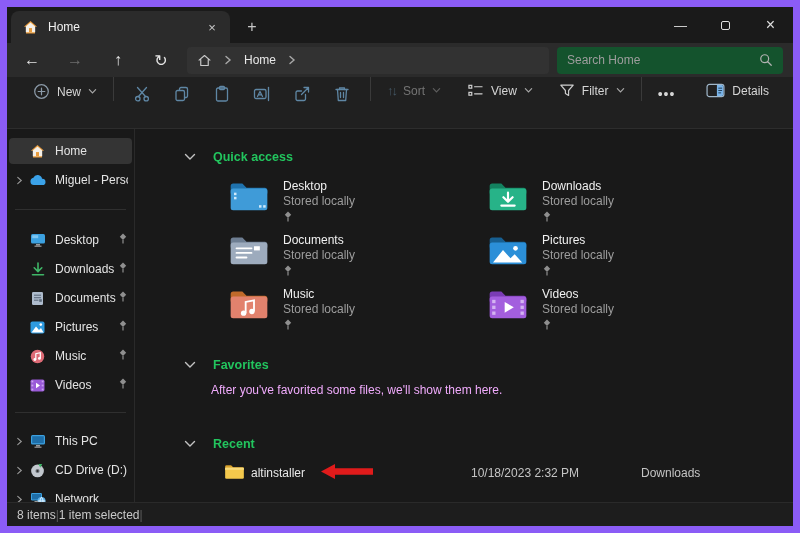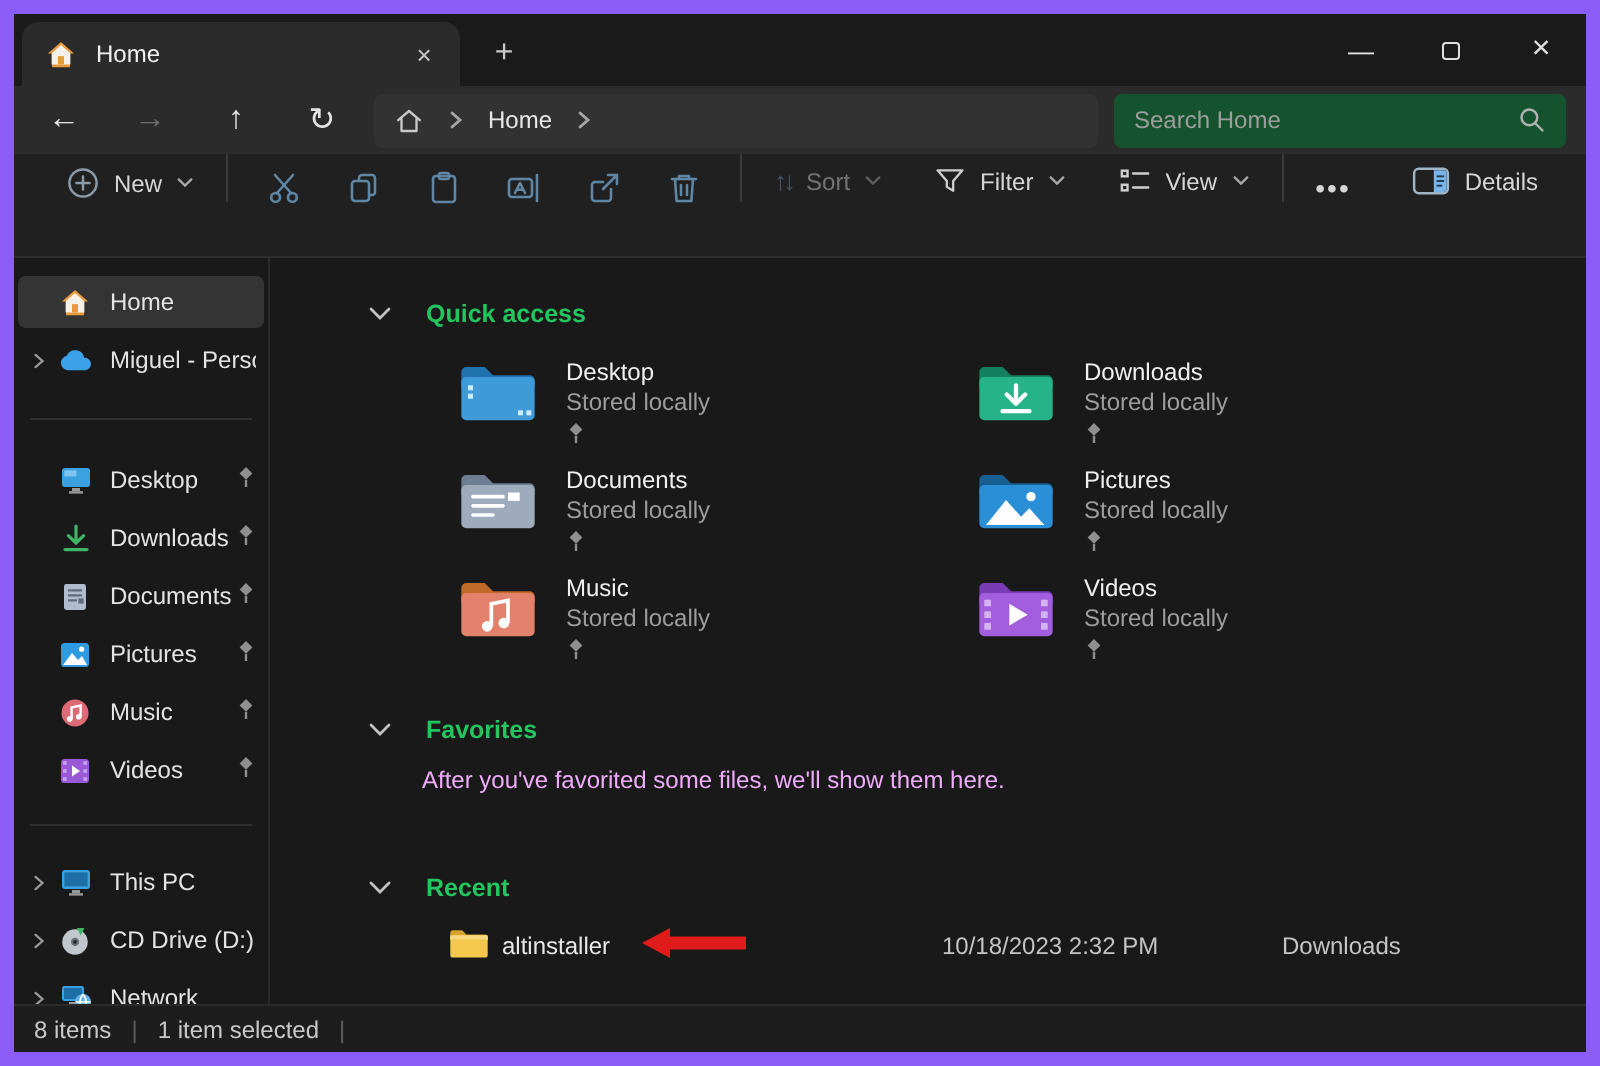--- a/index.html
+++ b/index.html
@@ -64,21 +64,21 @@
   .rec-header { margin-top:39px; }
   .recent-row { position:relative; height:24px; margin-top:9px; }
   .recent-row > * { position:absolute; top:50%; transform:translateY(-50%); }
   .rec-icon { left:40px; }
   .rec-name { left:67px; color:#e8e8e8; }
   .rec-arrow { left:137px; }
   .rec-date { left:287px; color:#c4c4c4; }
   .rec-loc { left:457px; color:#c4c4c4; }
 
   
-  .statusbar { height:24px; background:#1d1d1d; border-top:1px solid #2a2a2a; display:flex; align-items:center; padding-left:10px; gap:10px; flex:0 0 auto; color:#c9c9c9; }
+  .statusbar { height:24px; background:#1d1d1d; border-top:1px solid #2a2a2a; display:flex; align-items:center; padding-left:10px; gap:0; flex:0 0 auto; color:#c9c9c9; }
   .sb-sep { color:#5c5c5c; }
 </style>
 </head>
 <body>
 
 <div class="window">
 
   <div class="titlebar">
     <div class="tab">
       <svg width="15" height="15" viewBox="0 0 16 16">
@@ -196,38 +196,38 @@
     </div>
     <div class="tb-sep"></div>
     <div class="tb-btn tb-dim">
       <span class="sort-glyph">↑↓</span>
       <span>Sort</span>
       <svg width="9" height="7" viewBox="0 0 10 7">
           <path d="M1.5 1.5 L5 5 L8.5 1.5" fill="none" stroke="#a8a8a8" stroke-width="1.3" stroke-linecap="round"></path>
         </svg>
     </div>
     <div class="tb-btn" style="margin-left:10px;">
-      <svg width="16" height="15" viewBox="0 0 18 16">
-          <path d="M2 2 H16 L10.8 8 V13.5 L7.2 11.3 V8 Z" fill="none" stroke="#cfcfcf" stroke-width="1.3" stroke-linejoin="round"></path>
-        </svg>
-      <span>Filter</span>
-      <svg width="9" height="7" viewBox="0 0 10 7">
-          <path d="M1.5 1.5 L5 5 L8.5 1.5" fill="none" stroke="#a8a8a8" stroke-width="1.3" stroke-linecap="round"></path>
-        </svg>
-    </div>
-    <div class="tb-btn" style="margin-left:10px;">
       <svg width="17" height="15" viewBox="0 0 18 16">
           <g stroke="#cfcfcf" stroke-width="1.3" stroke-linecap="round">
             <rect x="2" y="2.5" width="3" height="3" fill="none"></rect>
             <line x1="8" y1="4" x2="16" y2="4"></line>
             <rect x="2" y="10" width="3" height="3" fill="none"></rect>
             <line x1="8" y1="11.5" x2="16" y2="11.5"></line>
           </g>
         </svg>
       <span>View</span>
+      <svg width="9" height="7" viewBox="0 0 10 7">
+          <path d="M1.5 1.5 L5 5 L8.5 1.5" fill="none" stroke="#a8a8a8" stroke-width="1.3" stroke-linecap="round"></path>
+        </svg>
+    </div>
+    <div class="tb-btn" style="margin-left:10px;">
+      <svg width="16" height="15" viewBox="0 0 18 16">
+          <path d="M2 2 H16 L10.8 8 V13.5 L7.2 11.3 V8 Z" fill="none" stroke="#cfcfcf" stroke-width="1.3" stroke-linejoin="round"></path>
+        </svg>
+      <span>Filter</span>
       <svg width="9" height="7" viewBox="0 0 10 7">
           <path d="M1.5 1.5 L5 5 L8.5 1.5" fill="none" stroke="#a8a8a8" stroke-width="1.3" stroke-linecap="round"></path>
         </svg>
     </div>
     <div class="tb-sep"></div>
     <div class="tb-icon-btn" style="width:34px;">
       <span class="more-dots">•••</span>
     </div>
     <div class="tb-spacer"></div>
     <div class="tb-btn">

